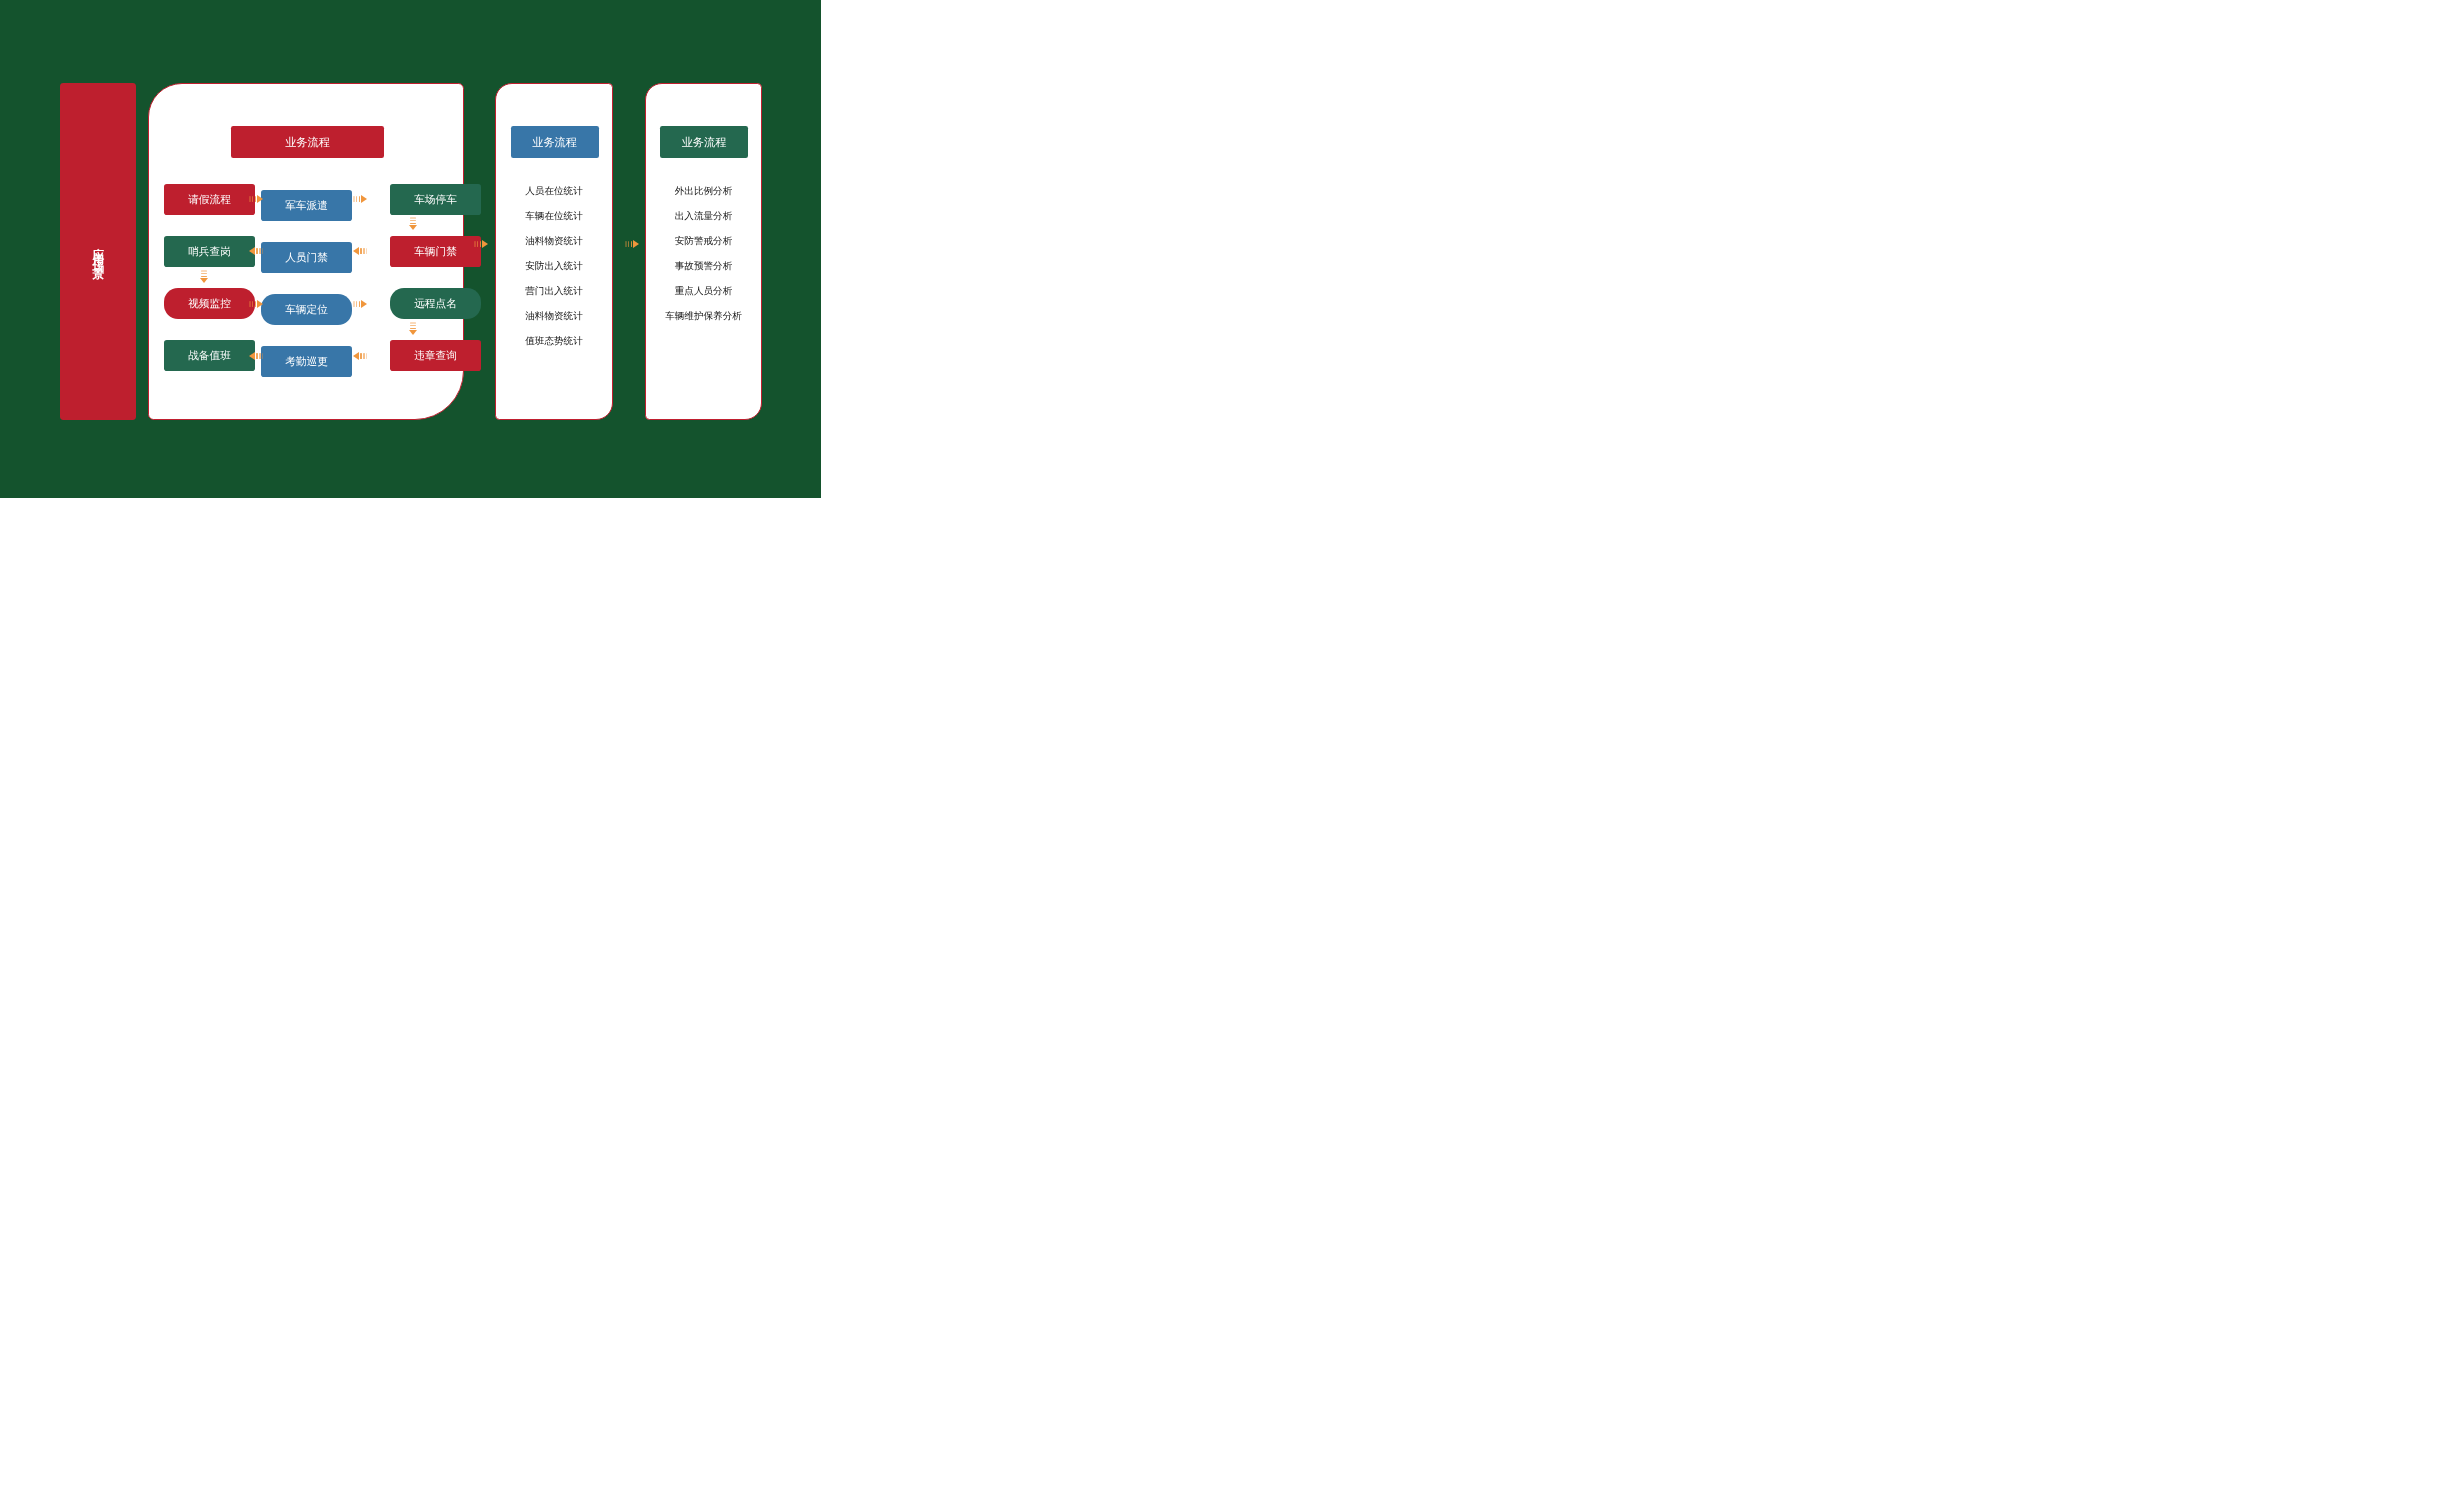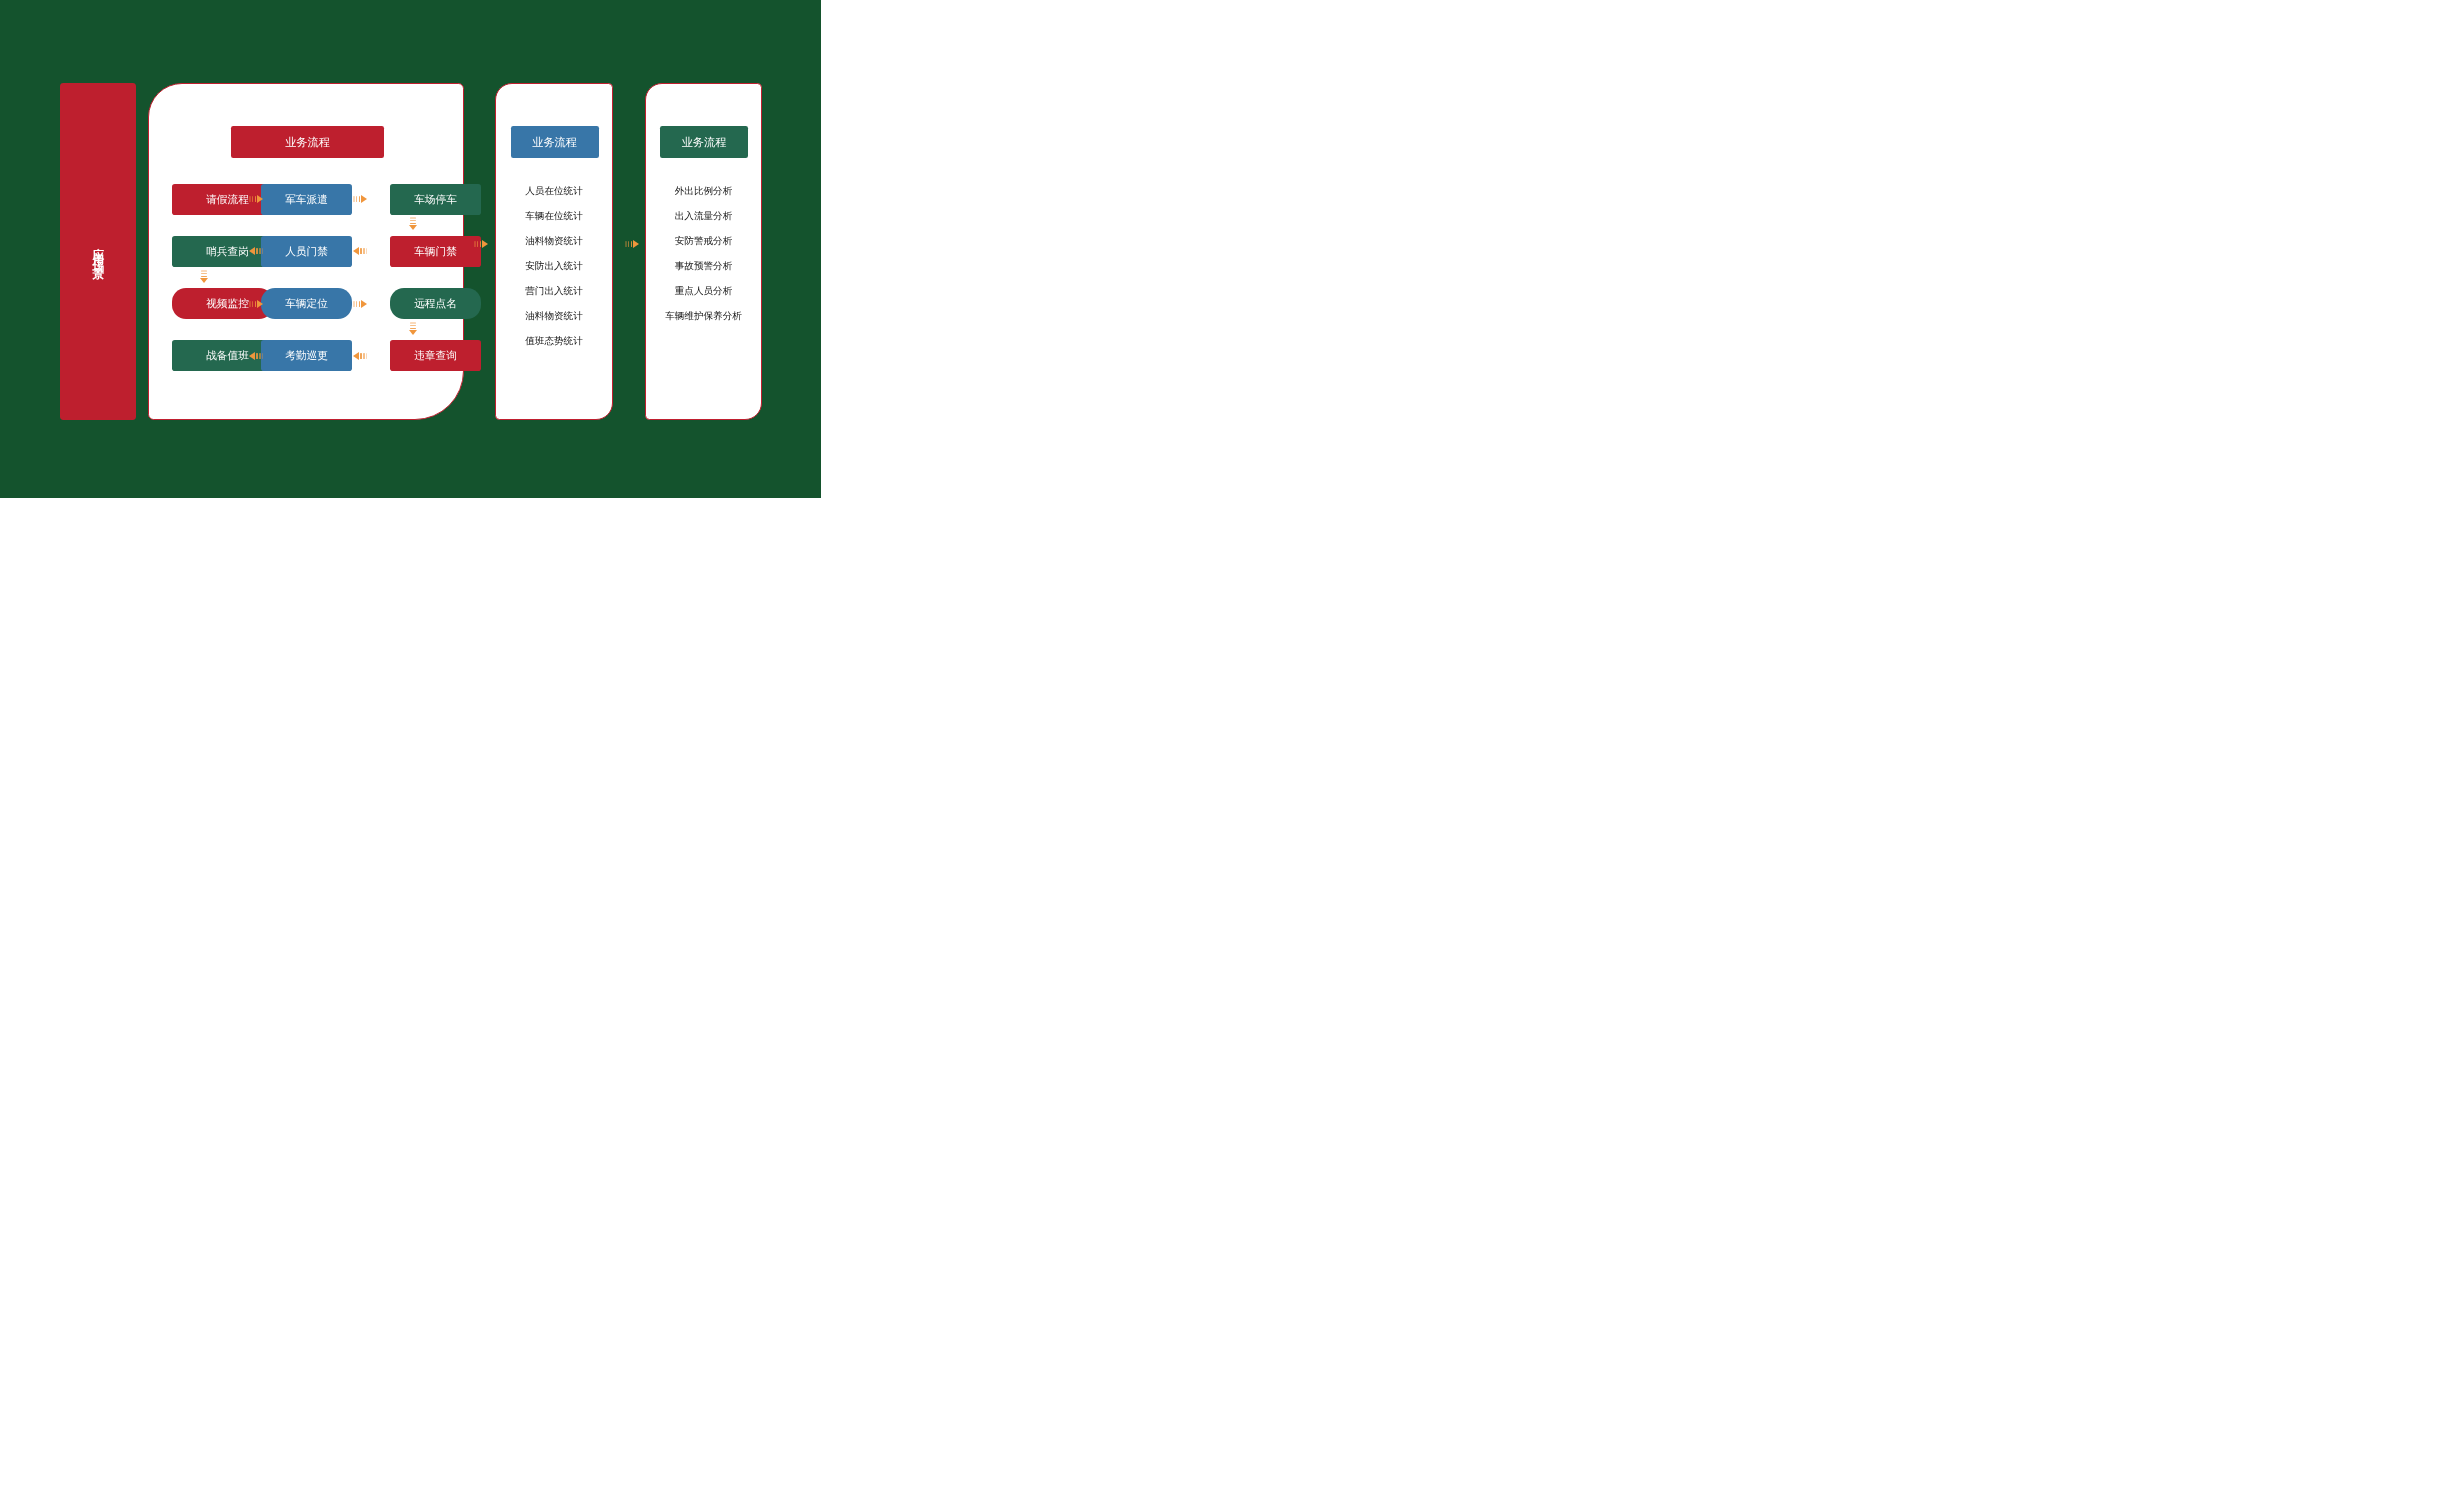--- a/index.html
+++ b/index.html
@@ -39,22 +39,22 @@
   .hdr.p1{left:82px;top:42px;width:153px;background:var(--red);}
   .hdr.p2{left:14.6px;top:42px;width:88px;background:var(--blue);}
   .hdr.p3{left:14px;top:42px;width:88px;background:var(--green);}
 
   
   .box{
     position:absolute;width:91px;height:31px;border-radius:2.8px;
     display:flex;align-items:center;justify-content:center;
     color:#fff;font-size:10.7px;white-space:nowrap;
   }
-  .bg-red{background:var(--red);} .bg-green{background:var(--green);} .bg-blue{background:var(--blue);}
-  .c1{left:23px;padding-left:10px;} .c2{left:112px;} .c3{left:219px;margin-left:22px;}
+  .bg-red{background:var(--red);} .bg-green{background:var(--green);} .bg-blue{background:var(--blue);margin-top:6px;}
+  .c1{left:15px;} .c2{left:112px;} .c3{left:219px;margin-left:22px;}
   .r1{top:100px;} .r2{top:152px;} .r3{top:204px;border-radius:14px;} .r4{top:256px;}
 
   
   .ha{position:absolute;display:flex;align-items:center;gap:1.1px;height:12.4px;}
   .va{position:absolute;display:flex;flex-direction:column;align-items:center;gap:1.1px;width:13.5px;}
   .st{display:block;background:var(--orange);border-radius:0.6px;}
   .ha .st{width:1.7px;height:6.2px;}
   .va .st{width:6.2px;height:1.7px;}
   .o35{opacity:.35;} .o6{opacity:.6;} .o85{opacity:.85;}
   .head-r{width:0;height:0;border-top:4.5px solid transparent;border-bottom:4.5px solid transparent;border-left:6.2px solid var(--orange);}

